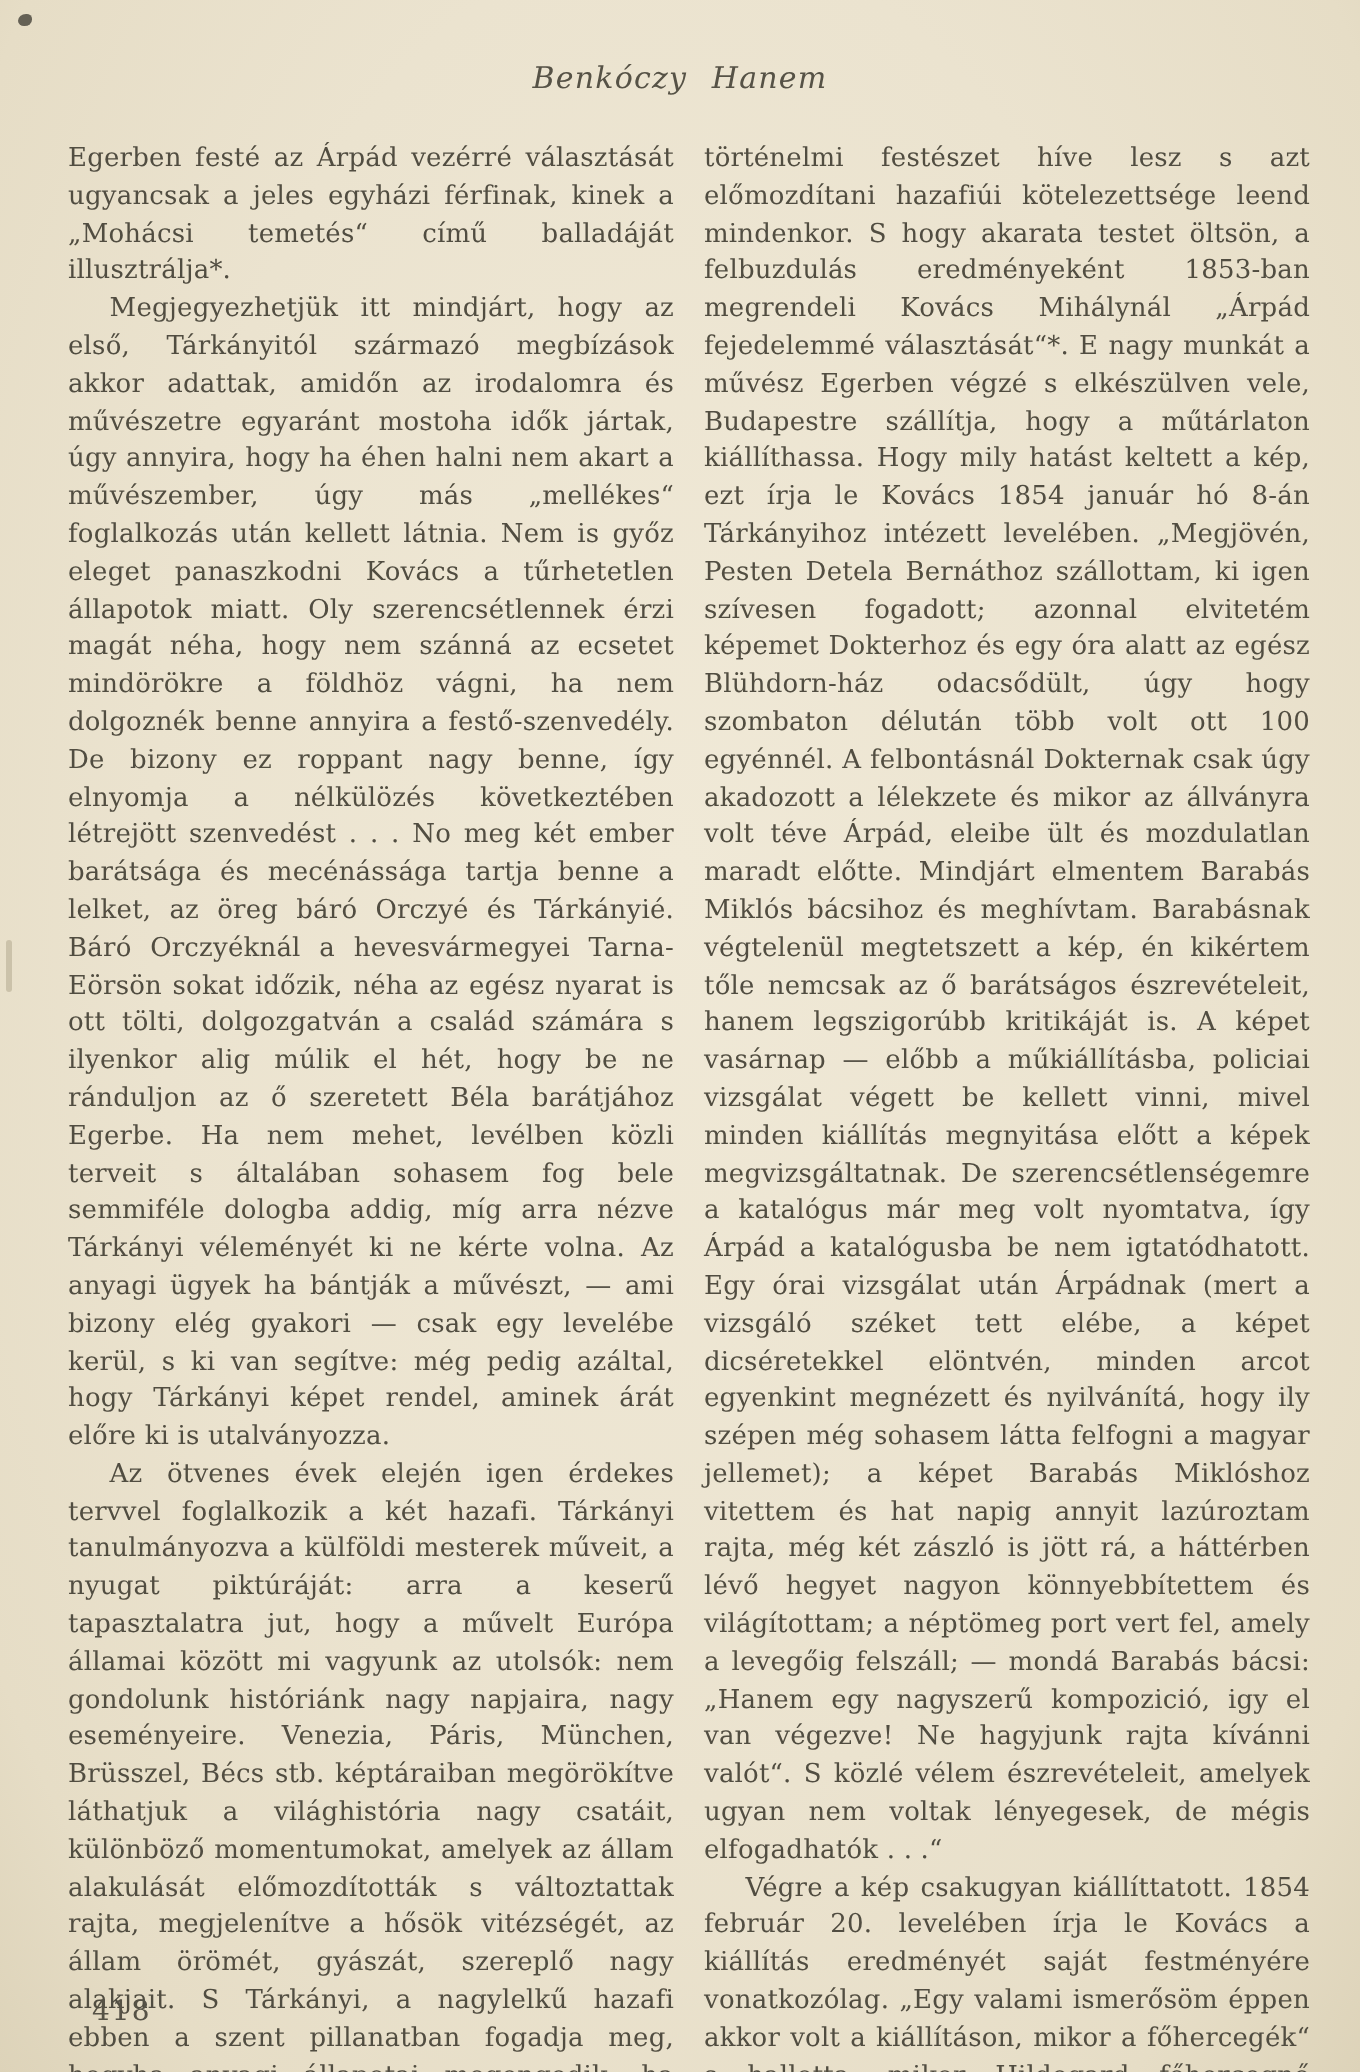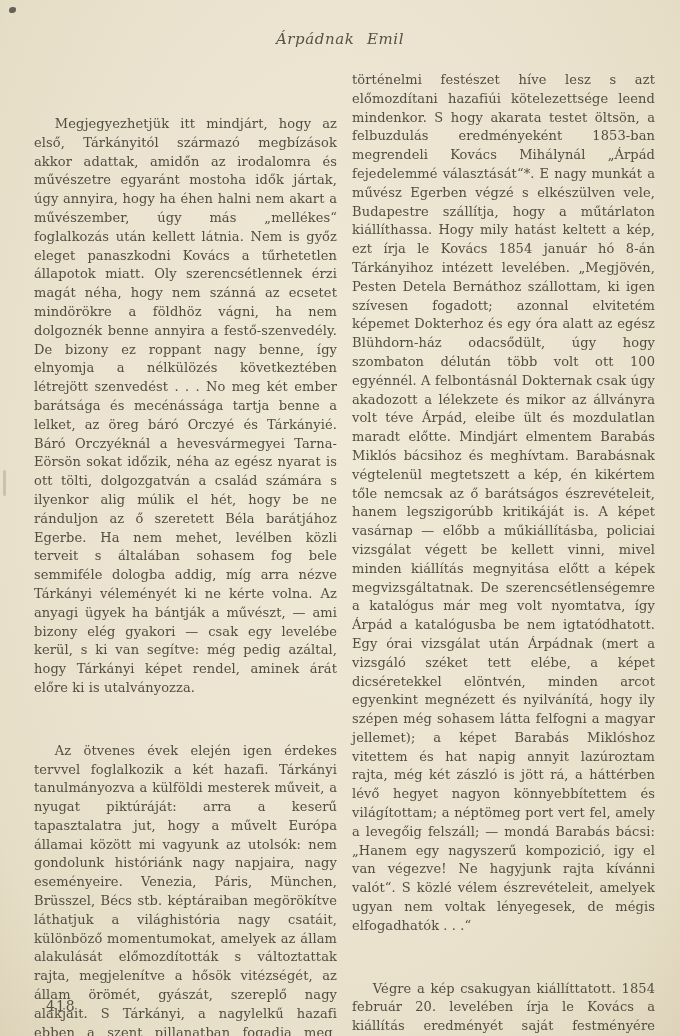--- a/index.html
+++ b/index.html
@@ -50,40 +50,41 @@
     gap: 15px;
   }
   .col {
     width: 303px;
     text-align: justify;
     font-size: 13px;
     line-height: 18.8px;
     letter-spacing: 0.1px;
   }
   .para { margin: 0; }
-  .para.indent { text-indent: 1.6em; margin-top: 44px; }
+  .para.indent { text-indent: 1.6em; }
   .page-number {
     position: absolute;
     left: 46px; top: 998px;
     font-size: 14px;
     letter-spacing: 1px;
     color: #565246;
   }
 </style>
 </head>
 <body>
 
 <div class="page">
   <div class="speck"></div>
   <div class="speck2"></div>
 
-  <div class="running-header">Árpádnak Emil</div>
+  <div class="running-header">Benkóczy Hanem</div>
 
   <div class="columns">
     <div class="col">
+      <p class="para">Egerben festé az Árpád vezérré választását ugyancsak a jeles egyházi férfinak, kinek a „Mohácsi temetés“ című balladáját illusztrálja*.</p>
       <p class="para indent">Megjegyezhetjük itt mindjárt, hogy az első, Tárkányitól származó megbízások akkor adattak, amidőn az irodalomra és művészetre egyaránt mostoha idők jártak, úgy annyira, hogy ha éhen halni nem akart a művészember, úgy más „mellékes“ foglalkozás után kellett látnia. Nem is győz eleget panaszkodni Kovács a tűrhetetlen állapotok miatt. Oly szerencsétlennek érzi magát néha, hogy nem szánná az ecsetet mindörökre a földhöz vágni, ha nem dolgoznék benne annyira a festő-szenvedély. De bizony ez roppant nagy benne, így elnyomja a nélkülözés következtében létrejött szenvedést . . . No meg két ember barátsága és mecénássága tartja benne a lelket, az öreg báró Orczyé és Tárkányié. Báró Orczyéknál a hevesvármegyei Tarna-Eörsön sokat időzik, néha az egész nyarat is ott tölti, dolgozgatván a család számára s ilyenkor alig múlik el hét, hogy be ne ránduljon az ő szeretett Béla barátjához Egerbe. Ha nem mehet, levélben közli terveit s általában sohasem fog bele semmiféle dologba addig, míg arra nézve Tárkányi véleményét ki ne kérte volna. Az anyagi ügyek ha bántják a művészt, — ami bizony elég gyakori — csak egy levelébe kerül, s ki van segítve: még pedig azáltal, hogy Tárkányi képet rendel, aminek árát előre ki is utalványozza.</p>
       <p class="para indent">Az ötvenes évek elején igen érdekes tervvel foglalkozik a két hazafi. Tárkányi tanulmányozva a külföldi mesterek műveit, a nyugat piktúráját: arra a keserű tapasztalatra jut, hogy a művelt Európa államai között mi vagyunk az utolsók: nem gondolunk históriánk nagy napjaira, nagy eseményeire. Venezia, Páris, München, Brüsszel, Bécs stb. képtáraiban megörökítve láthatjuk a világhistória nagy csatáit, különböző momentumokat, amelyek az állam alakulását előmozdították s változtattak rajta, megjelenítve a hősök vitézségét, az állam örömét, gyászát, szereplő nagy alakjait. S Tárkányi, a nagylelkű hazafi ebben a szent pillanatban fogadja meg, hogyha anyagi állapotai megengedik, ha Isten erőt ád neki s kedvez életének: a</p>
     </div>
     <div class="col">
       <p class="para">történelmi festészet híve lesz s azt előmozdítani hazafiúi kötelezettsége leend mindenkor. S hogy akarata testet öltsön, a felbuzdulás eredményeként 1853-ban megrendeli Kovács Mihálynál „Árpád fejedelemmé választását“*. E nagy munkát a művész Egerben végzé s elkészülven vele, Budapestre szállítja, hogy a műtárlaton kiállíthassa. Hogy mily hatást keltett a kép, ezt írja le Kovács 1854 január hó 8-án Tárkányihoz intézett levelében. „Megjövén, Pesten Detela Bernáthoz szállottam, ki igen szívesen fogadott; azonnal elvitetém képemet Dokterhoz és egy óra alatt az egész Blühdorn-ház odacsődült, úgy hogy szombaton délután több volt ott 100 egyénnél. A felbontásnál Dokternak csak úgy akadozott a lélekzete és mikor az állványra volt téve Árpád, eleibe ült és mozdulatlan maradt előtte. Mindjárt elmentem Barabás Miklós bácsihoz és meghívtam. Barabásnak végtelenül megtetszett a kép, én kikértem tőle nemcsak az ő barátságos észrevételeit, hanem legszigorúbb kritikáját is. A képet vasárnap — előbb a műkiállításba, policiai vizsgálat végett be kellett vinni, mivel minden kiállítás megnyitása előtt a képek megvizsgáltatnak. De szerencsétlenségemre a katalógus már meg volt nyomtatva, így Árpád a katalógusba be nem igtatódhatott. Egy órai vizsgálat után Árpádnak (mert a vizsgáló széket tett elébe, a képet dicséretekkel elöntvén, minden arcot egyenkint megnézett és nyilvánítá, hogy ily szépen még sohasem látta felfogni a magyar jellemet); a képet Barabás Miklóshoz vitettem és hat napig annyit lazúroztam rajta, még két zászló is jött rá, a háttérben lévő hegyet nagyon könnyebbítettem és világítottam; a néptömeg port vert fel, amely a levegőig felszáll; — mondá Barabás bácsi: „Hanem egy nagyszerű kompozició, igy el van végezve! Ne hagyjunk rajta kívánni valót“. S közlé vélem észrevételeit, amelyek ugyan nem voltak lényegesek, de mégis elfogadhatók . . .“</p>
       <p class="para indent">Végre a kép csakugyan kiállíttatott. 1854 február 20. levelében írja le Kovács a kiállítás eredményét saját festményére vonatkozólag. „Egy valami ismerősöm éppen akkor volt a kiállításon, mikor a főhercegék“ s hallotta, mikor Hildegard főhercegnő mondná:</p>
     </div>
   </div>
 
   <div class="page-number">418</div>

